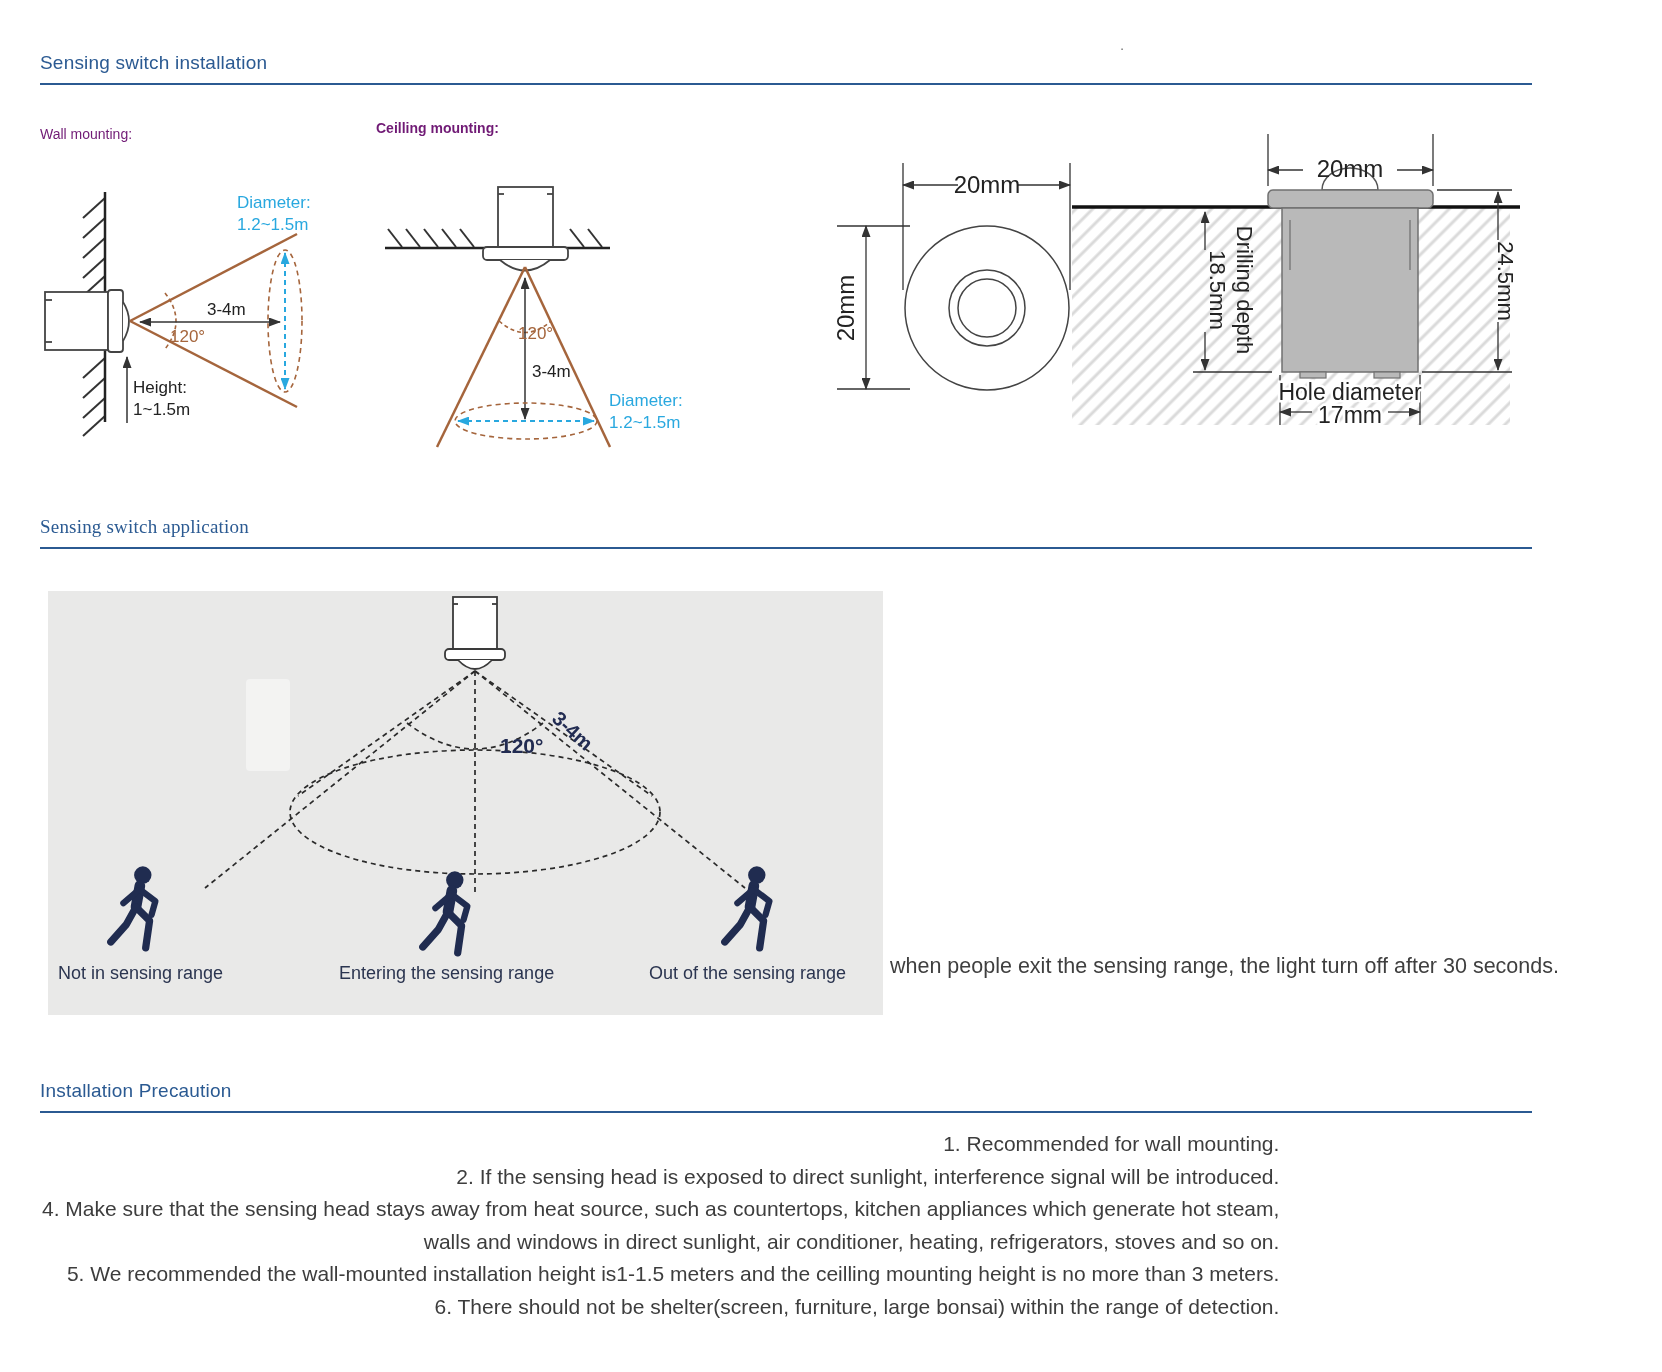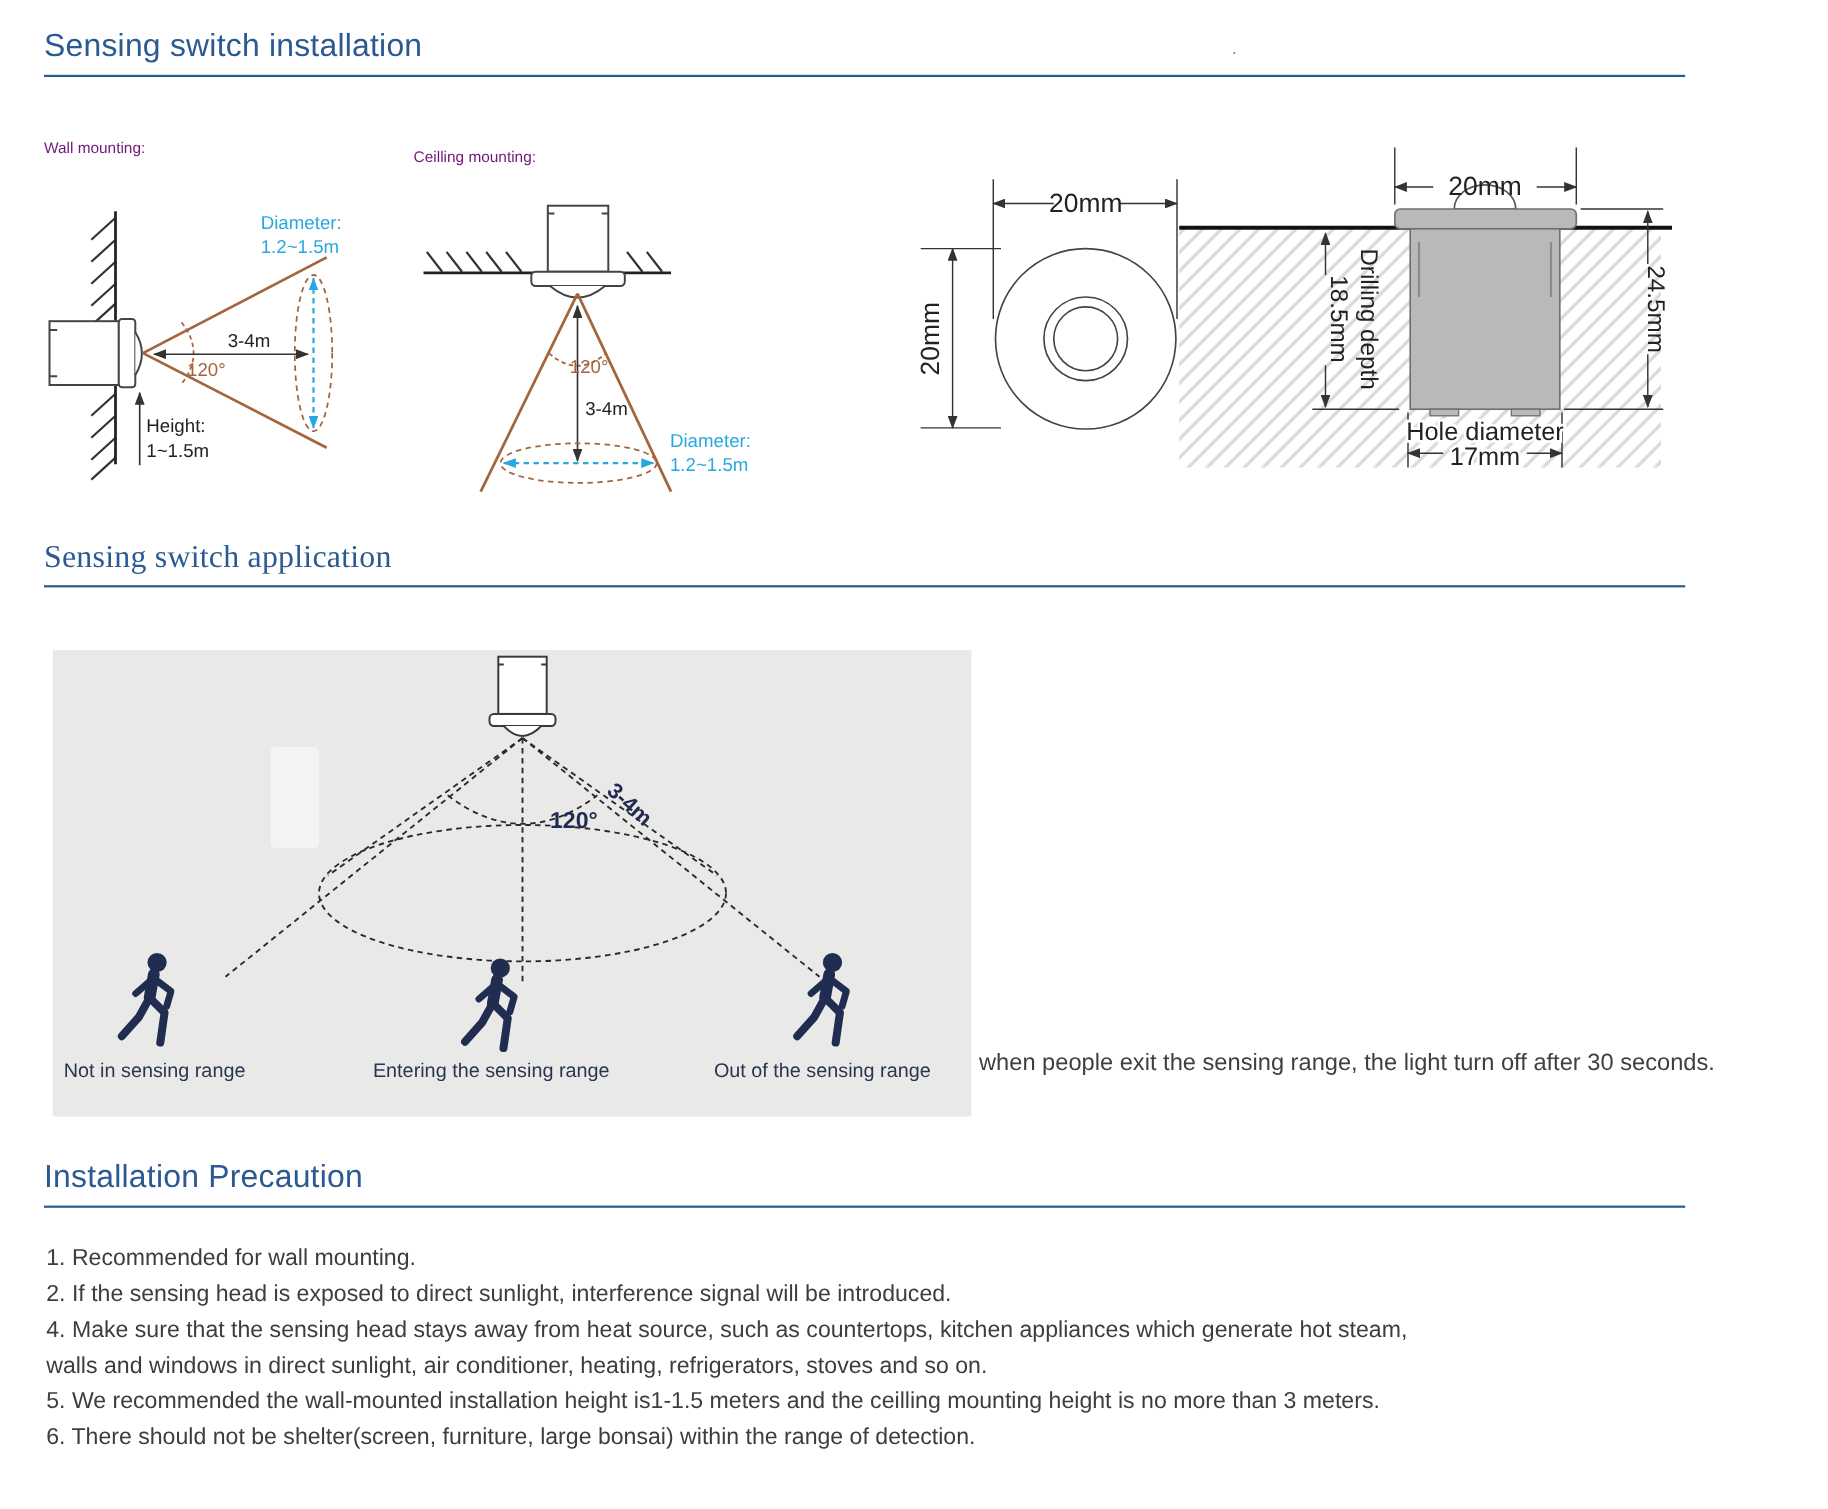--- a/index.html
+++ b/index.html
@@ -1,25 +1,25 @@
 <!DOCTYPE html>
 <html><head>
 <meta charset="utf-8">
 <style>
   html,body{margin:0;padding:0;background:#fff;}
   body{width:1662px;height:1372px;position:relative;overflow:hidden;
        font-family:"Liberation Sans",sans-serif;color:#3d3d3d;}
   .abs{position:absolute;}
-  .sec-head{font-size:29px;color:#2b5a92;letter-spacing:.2px;
-            padding-bottom:9px;border-bottom:2.5px solid #2b5a92;width:1492px;}
+  .sec-head{font-size:19px;color:#2b5a92;letter-spacing:.2px;
+            padding-bottom:9px;border-bottom:2.5px solid #2b5a92;width:1492px;margin-top:26px;}
   .dia-label{font-size:14px;color:#701a75;}
   .graybox{background:#e9e9e8;}
   .caption{font-size:18px;color:#2b3550;white-space:nowrap;}
   .note{font-size:21.5px;line-height:36.5px;color:#3f3f3f;white-space:nowrap;}
-  .plist{font-size:21px;line-height:32.6px;color:#3d3d3d;white-space:nowrap;}
+  .plist{font-size:21px;line-height:32.6px;color:#3d3d3d;white-space:nowrap;text-align:right;}
   .stray{font-size:15px;color:#777;}
   svg text{font-family:"Liberation Sans",sans-serif;}
 </style>
 </head>
 <body>
 
 <svg width="0" height="0" style="position:absolute">
   <defs>
     <marker id="arr-k" markerUnits="userSpaceOnUse" markerWidth="12" markerHeight="9" refX="11" refY="4.5" orient="auto-start-reverse">
       <path d="M0,0 L12,4.5 L0,9 Z" fill="#333"></path>
@@ -31,21 +31,21 @@
       <rect width="12" height="12" fill="#ffffff"></rect>
       <line x1="2" y1="0" x2="2" y2="12" stroke="#dadada" stroke-width="3"></line>
     </pattern>
   </defs>
 </svg>
 
 <div class="abs sec-head" style="left:40px;top:26px;">Sensing switch installation</div>
 <div class="abs stray" style="left:1120px;top:36px;">.</div>
 
 <div class="abs dia-label" style="left:40px;top:126px;">Wall mounting:</div>
-<div class="abs dia-label" style="left:376px;top:134px;">Ceilling mounting:</div>
+<div class="abs dia-label" style="left:376px;top:120px;font-weight:bold;">Ceilling mounting:</div>
 
 <svg class="abs" style="left:30px;top:150px;" width="340" height="295" viewBox="0 0 340 295">
   <g stroke="#333" stroke-width="2">
     <line x1="53" y1="68" x2="75" y2="48"></line>
       <line x1="53" y1="88" x2="75" y2="68"></line>
     <line x1="53" y1="108" x2="75" y2="88"></line>
       <line x1="53" y1="128" x2="75" y2="108"></line>
     <line x1="53" y1="146" x2="75" y2="126"></line>
     <line x1="53" y1="228" x2="75" y2="208"></line>
       <line x1="53" y1="248" x2="75" y2="228"></line>

